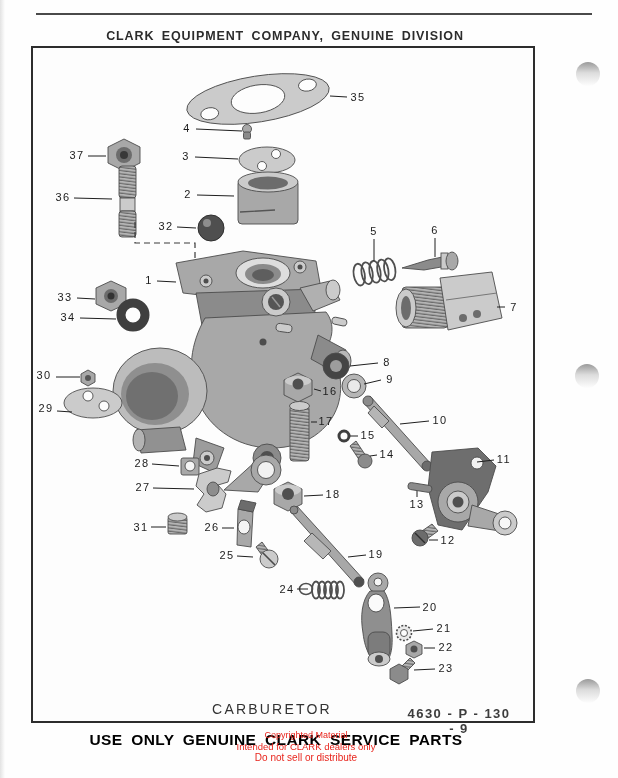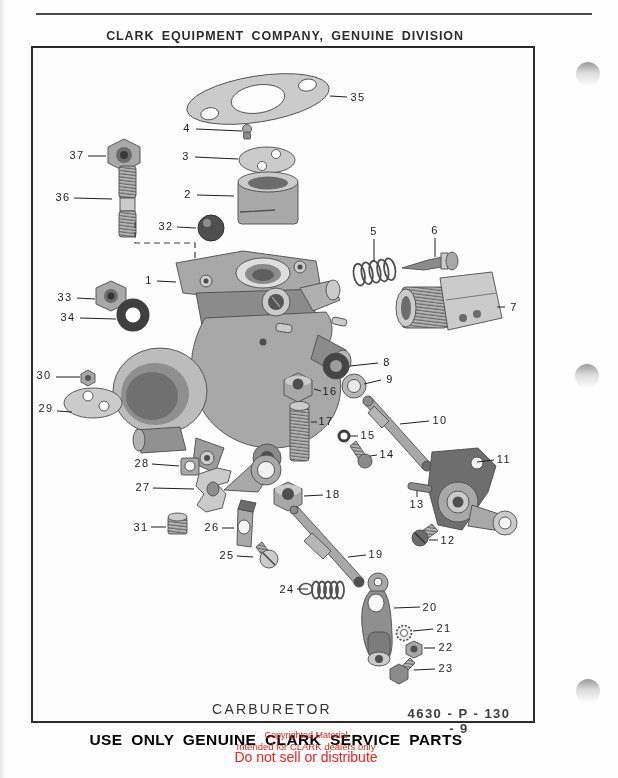--- a/index.html
+++ b/index.html
@@ -29,21 +29,21 @@
   .footer-warning{
     position:absolute;left:0px;top:731px;width:552px;text-align:center;
     font-size:15.5px;font-weight:700;letter-spacing:0.4px;word-spacing:4px;color:#000000;
   }
   .watermark{
     position:absolute;left:156px;top:730px;width:300px;text-align:center;
     color:#e8251d;font-weight:400;line-height:11px;
   }
   .watermark .wm1{font-size:9px;}
   .watermark .wm2{font-size:9.5px;}
-  .watermark .wm3{font-size:14px;}
+  .watermark .wm3{font-size:10px;}
   
   .s{stroke:#4c4c4c;stroke-width:0.9;}
   .sn{stroke:none;} .f1{fill:#cbcbcb;} .f2{fill:#a8a8a8;} .f3{fill:#8b8b8b;}
   .f4{fill:#6c6c6c;} .f6{fill:#dedede;}
   .coil{fill:none;stroke:#4f4f4f;stroke-width:1.8;}
   .dash{fill:none;stroke:#3a3a3a;stroke-width:1.2;stroke-dasharray:6 4;}
   .callout-line{stroke:#1f1f1f;stroke-width:1;}
   .callout-num{font-family:"Liberation Sans",sans-serif;font-size:11px;
     letter-spacing:1.5px;fill:#1c1c1c;}
 </style>

